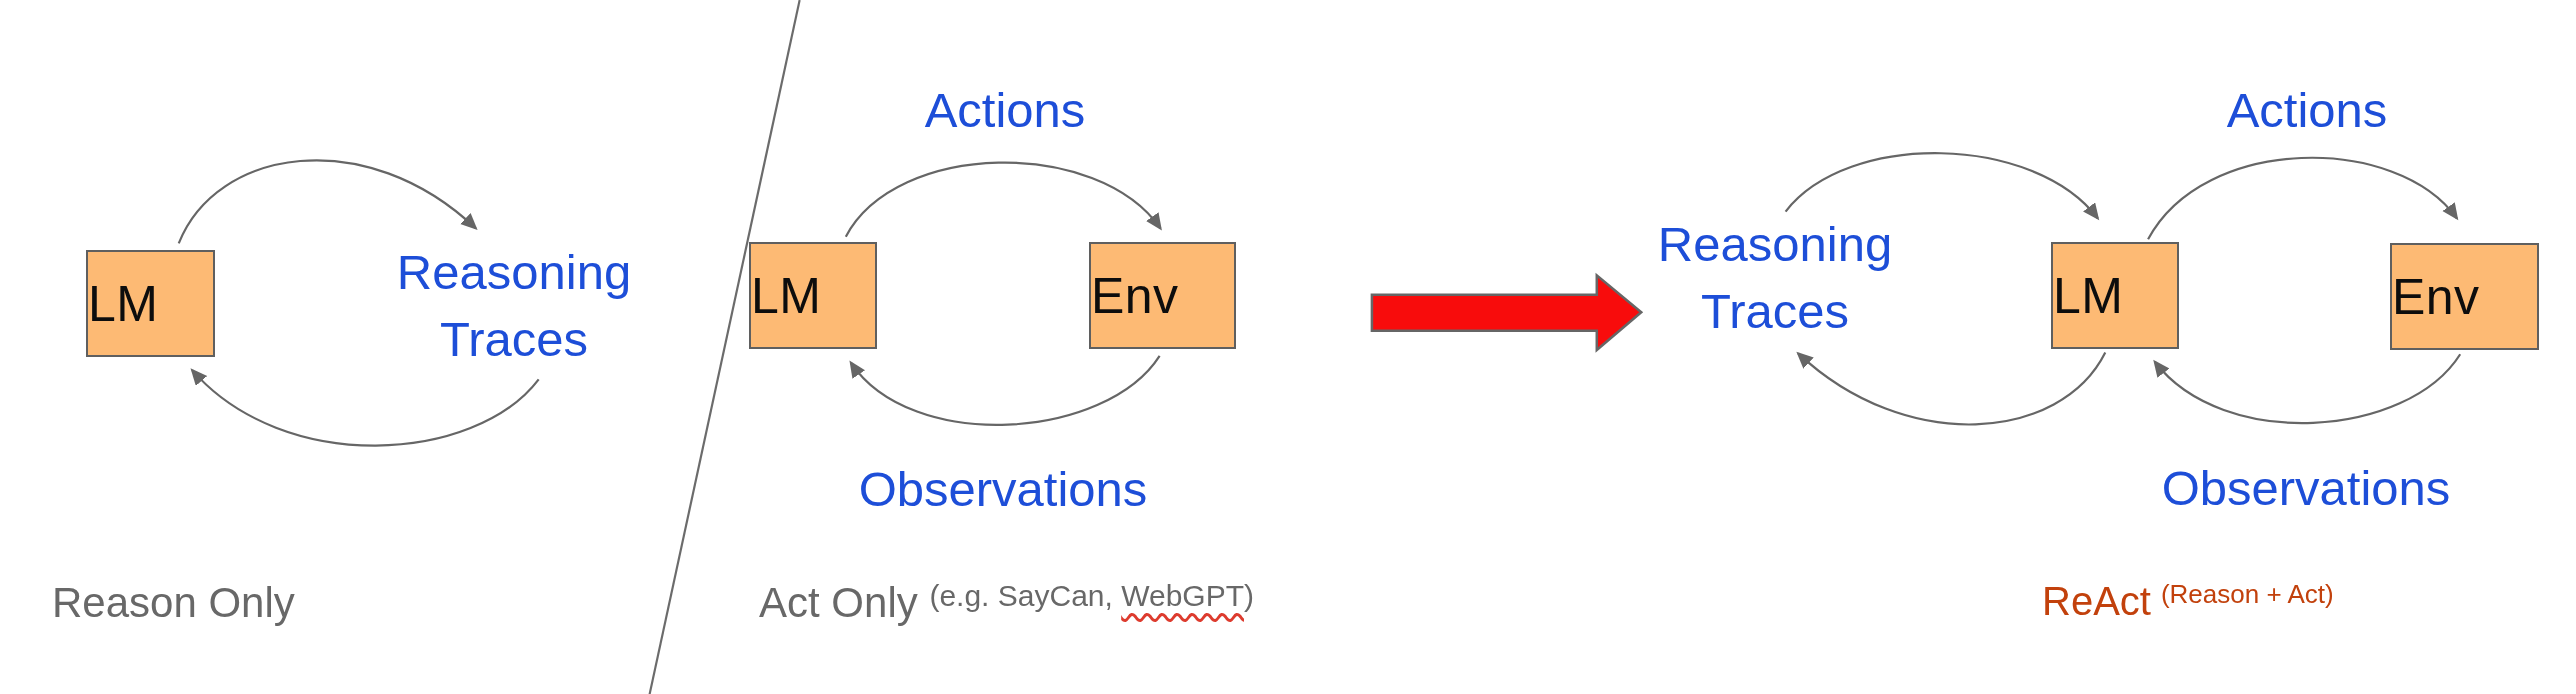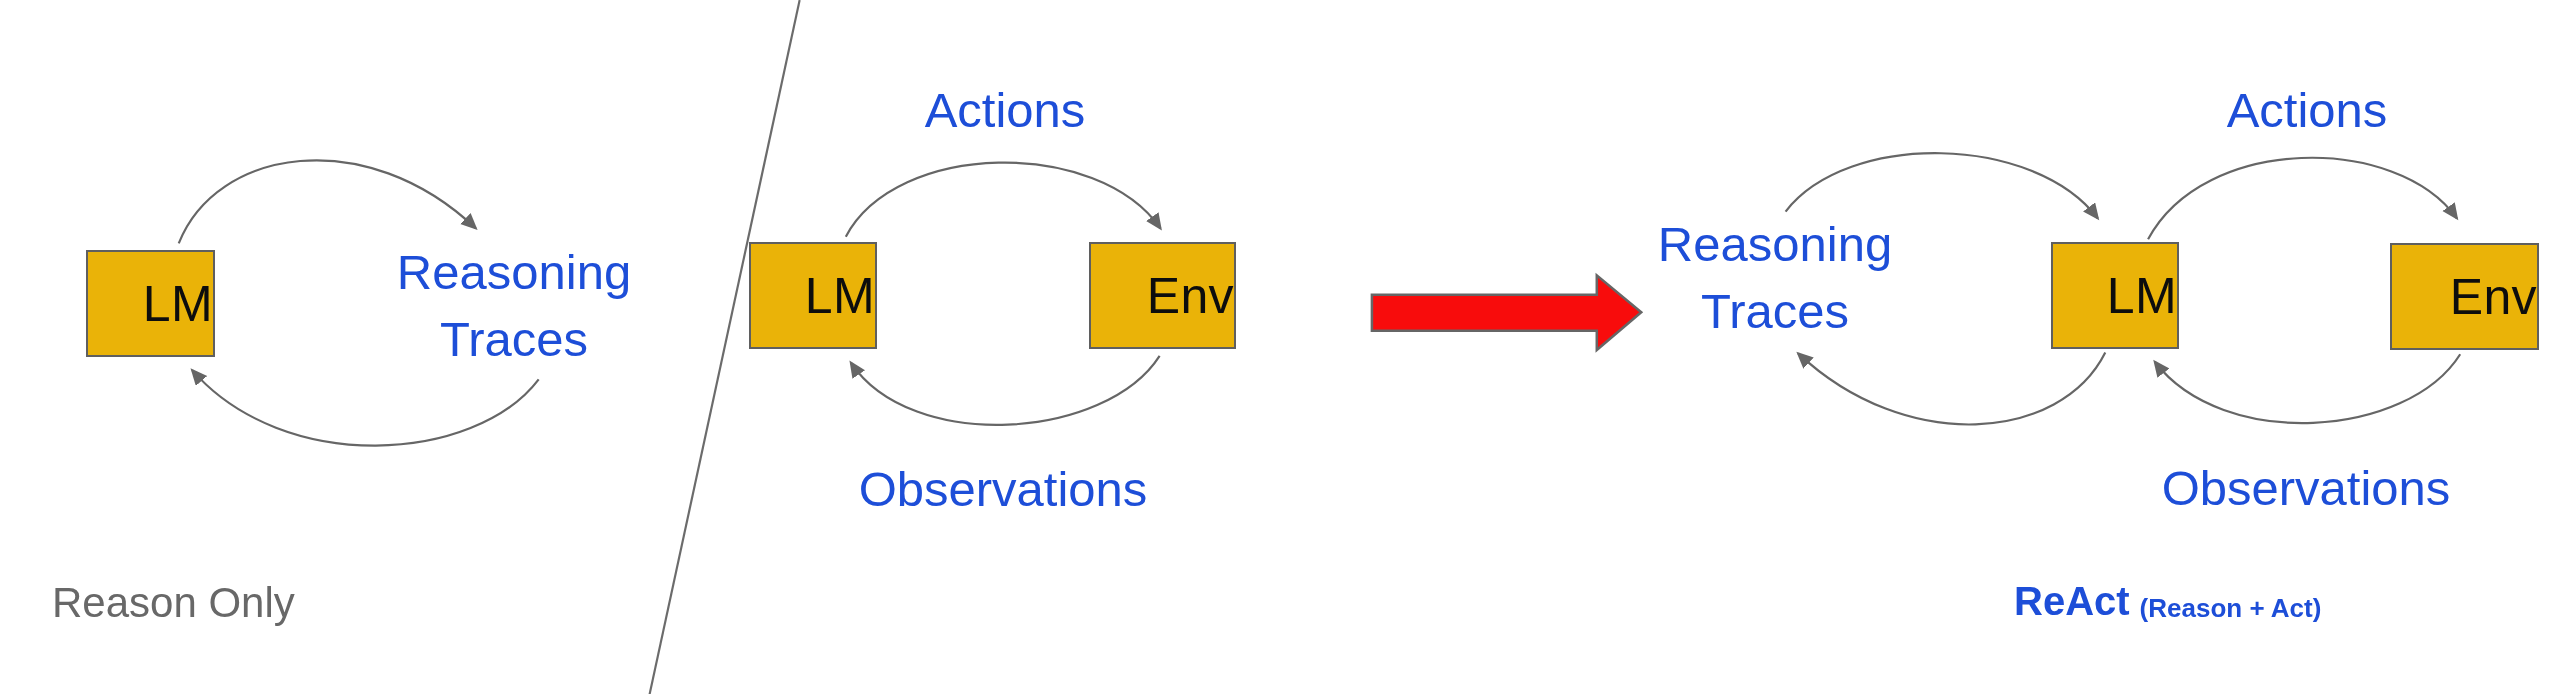--- a/index.html
+++ b/index.html
@@ -21,55 +21,56 @@
     width: 2576px;
     height: 695px;
   }
   .loop-arc {
     fill: none;
     stroke: #666666;
     stroke-width: 2.6;
   }
   .node-box {
     position: absolute;
-    background: #eab308;
+    background: #fdba74;
     border: 2.5px solid #5f5f5f;
     box-sizing: border-box;
     display: flex;
     align-items: center;
-    justify-content: flex-end;
+    justify-content: flex-start;
     font-size: 50px;
     color: #0d0d0d;
     letter-spacing: 0.4px;
   }
   .diagram-label {
     position: absolute;
     font-size: 49px;
     color: #1d4ed8;
     text-align: center;
     line-height: 67px;
     white-space: nowrap;
   }
   .caption {
     position: absolute;
     display: flex;
-    align-items: flex-end;
+    align-items: flex-start;
     white-space: nowrap;
     color: #686868;
   }
   .caption .caption-title {
     font-size: 42px;
     margin-right: 11.7px;
   }
   .caption .caption-note {
     font-size: 30px;
   }
   .caption-react {
-    color: #1d4ed8;
-    font-weight: bold;
+    color: #c2410c;
+    font-weight: normal;
+    margin-left: 28px;
   }
   .caption-react .caption-title {
     font-size: 40px;
     margin-right: 10px;
   }
   .caption-react .caption-note {
     font-size: 26px;
   }
   .misspelled {
     text-decoration-line: underline;
@@ -130,20 +131,26 @@
   </div>
 
   <div class="node-box" style="left:1089px; top:242px; width:147px; height:107px;">
     <span>Env</span>
   </div>
 
   <div class="diagram-label" style="left:856px; top:456px; width:294px;">
     <div>Observations</div>
   </div>
 
+  <div class="caption" style="left:759px; top:579px;">
+    <span class="caption-title">Act Only</span>
+    <span class="caption-note"><span>(e.g. SayCan,</span>
+      <span class="misspelled">WebGPT</span><span>)</span>
+    </span>
+  </div>
 
   <div class="diagram-label" style="left:1628px; top:211px; width:294px;">
     <div>Reasoning</div>
     <div>Traces</div>
   </div>
 
   <div class="diagram-label" style="left:2181px; top:77px; width:252px;">
     <div>Actions</div>
   </div>
 

